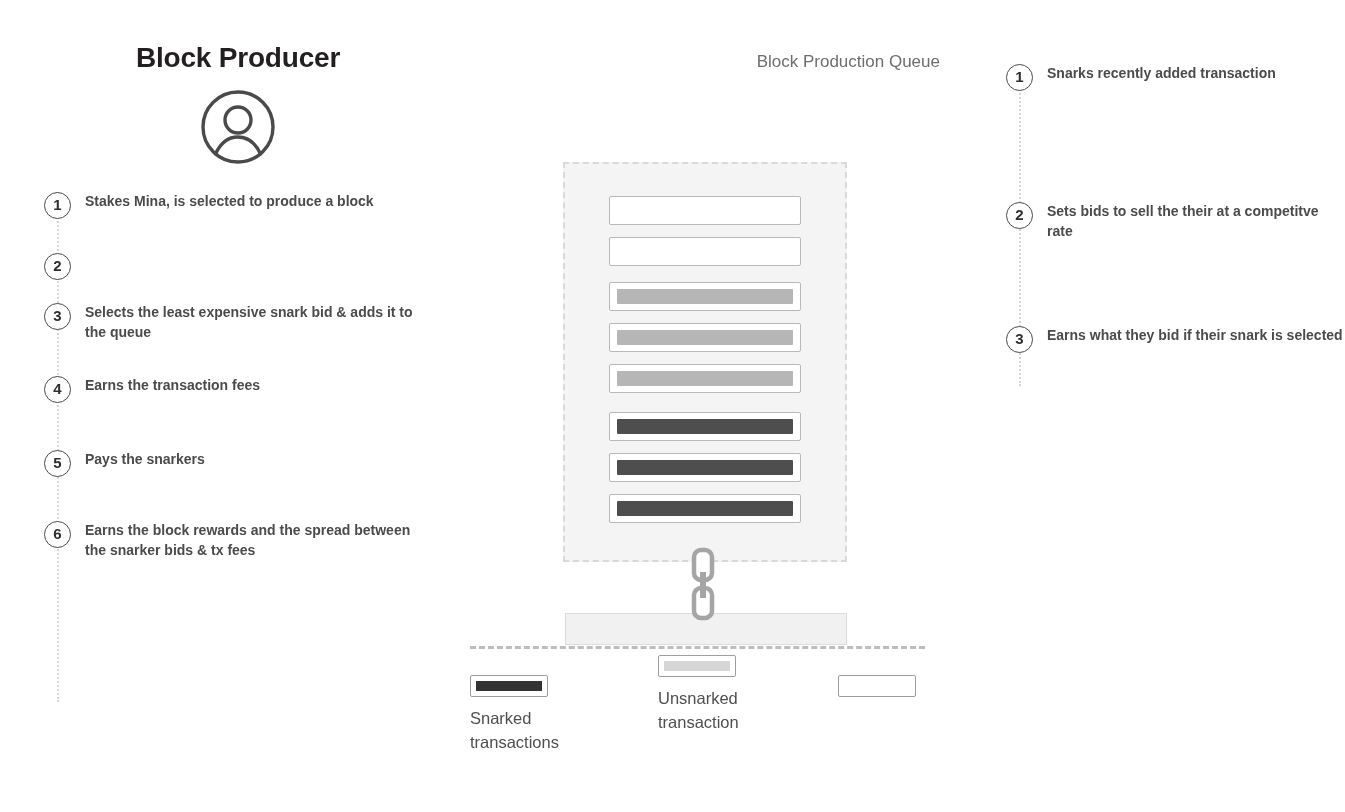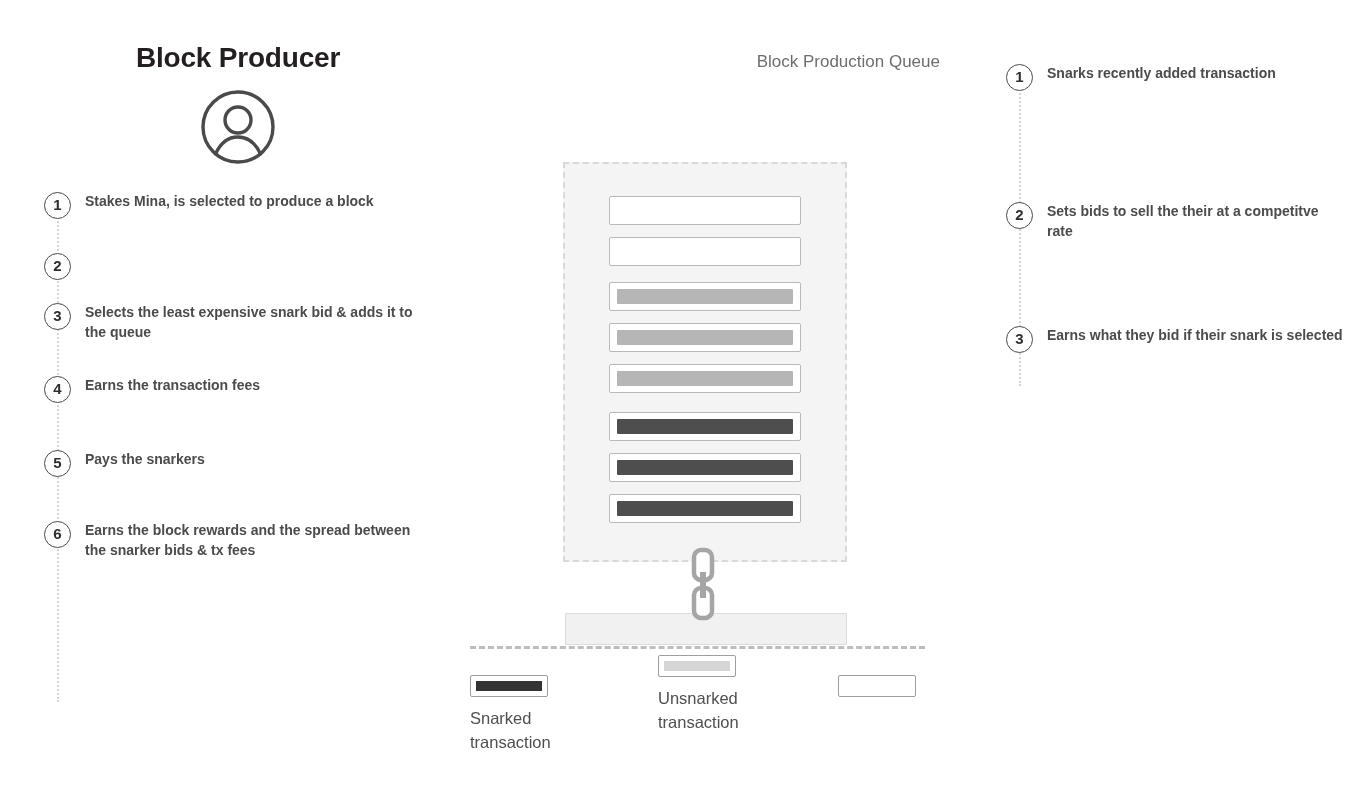--- a/index.html
+++ b/index.html
@@ -243,21 +243,21 @@
     <rect x="8" y="42" width="18" height="30" rx="7" fill="#fff" stroke="#a5a5a5" stroke-width="4.5"></rect>
     <rect x="14" y="26" width="6" height="26" fill="#a5a5a5"></rect>
   </svg>
 </span>
 
 <div class="legend-item" style="left:470px; top:675px; width:160px;">
   <div class="swatch">
     <div class="sfill" style="background:#333333;"></div>
   </div>
   <div class="legend-label">Snarked
-transaction</div>
+transactions</div>
 </div>
 
 <div class="legend-item" style="left:658px; top:655px; width:170px;">
   <div class="swatch">
     <div class="sfill" style="background:#d6d6d6;"></div>
   </div>
   <div class="legend-label">Unsnarked
 transaction</div>
 </div>
 

